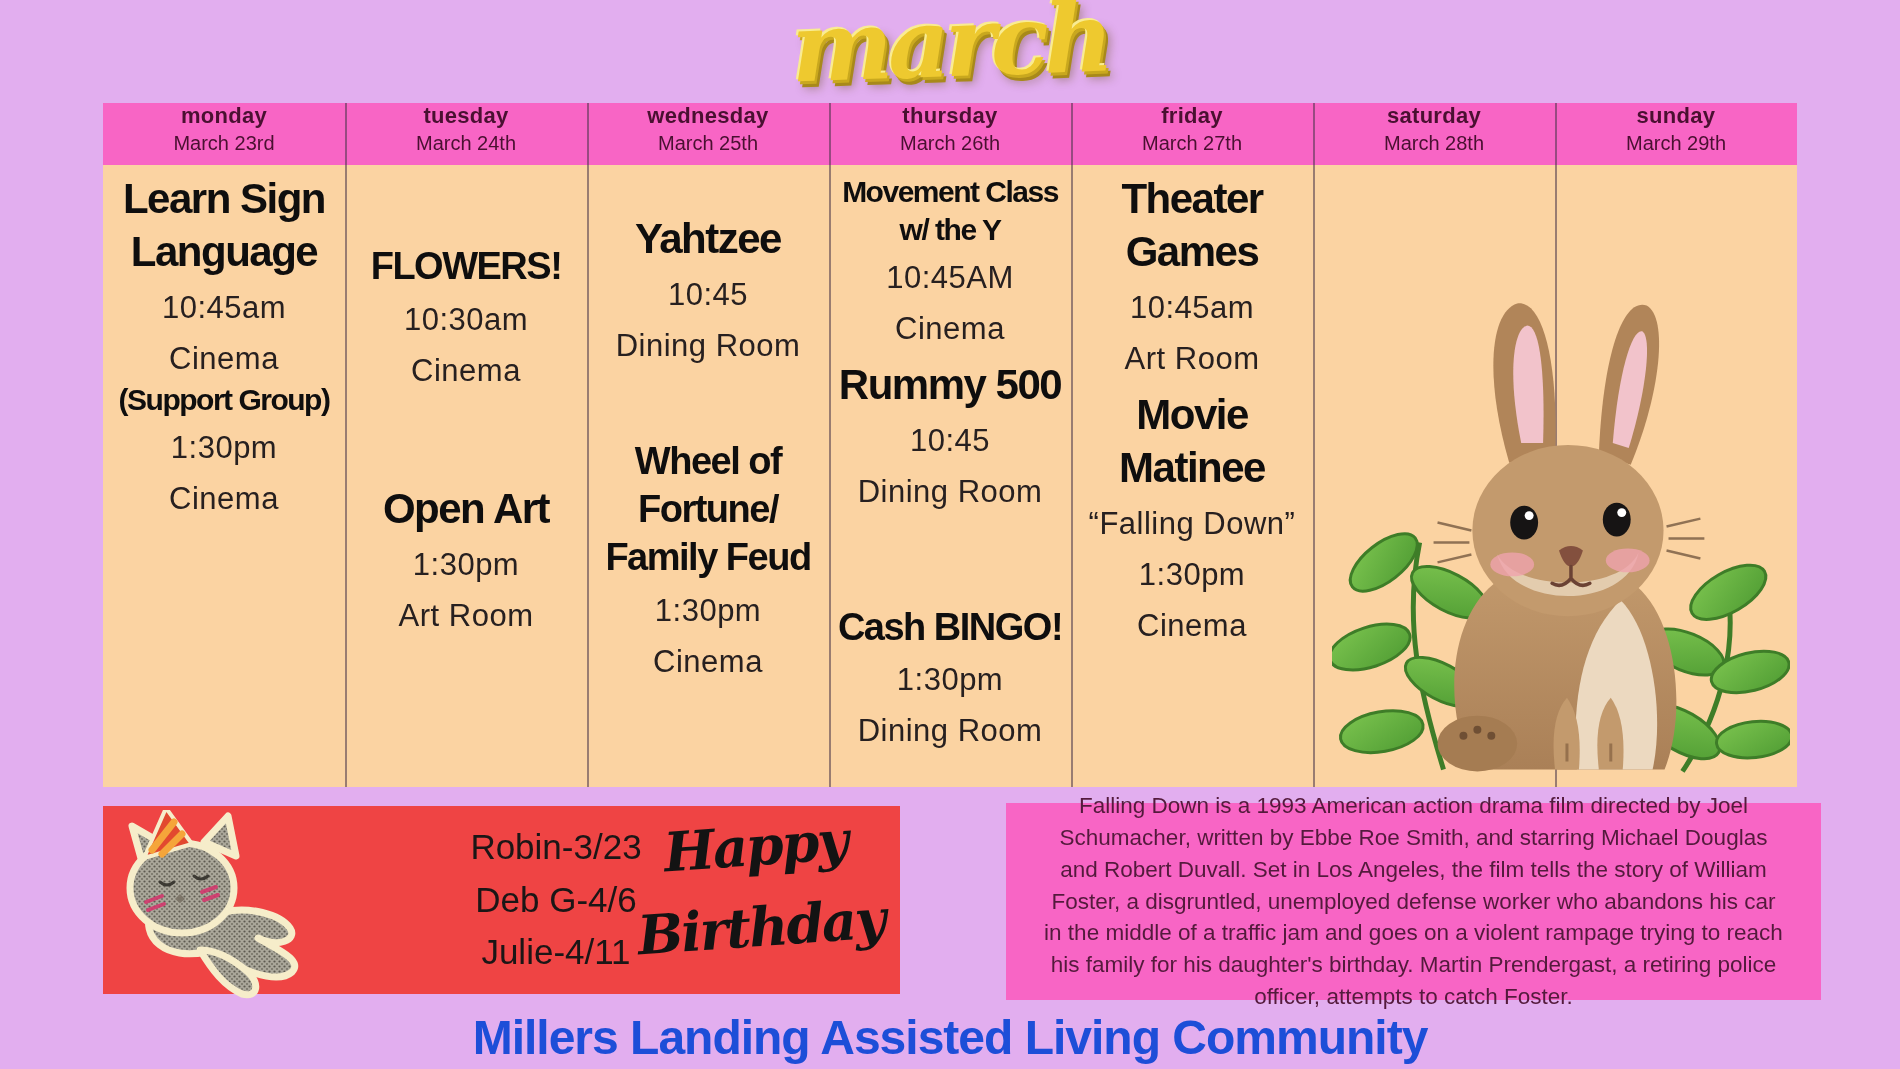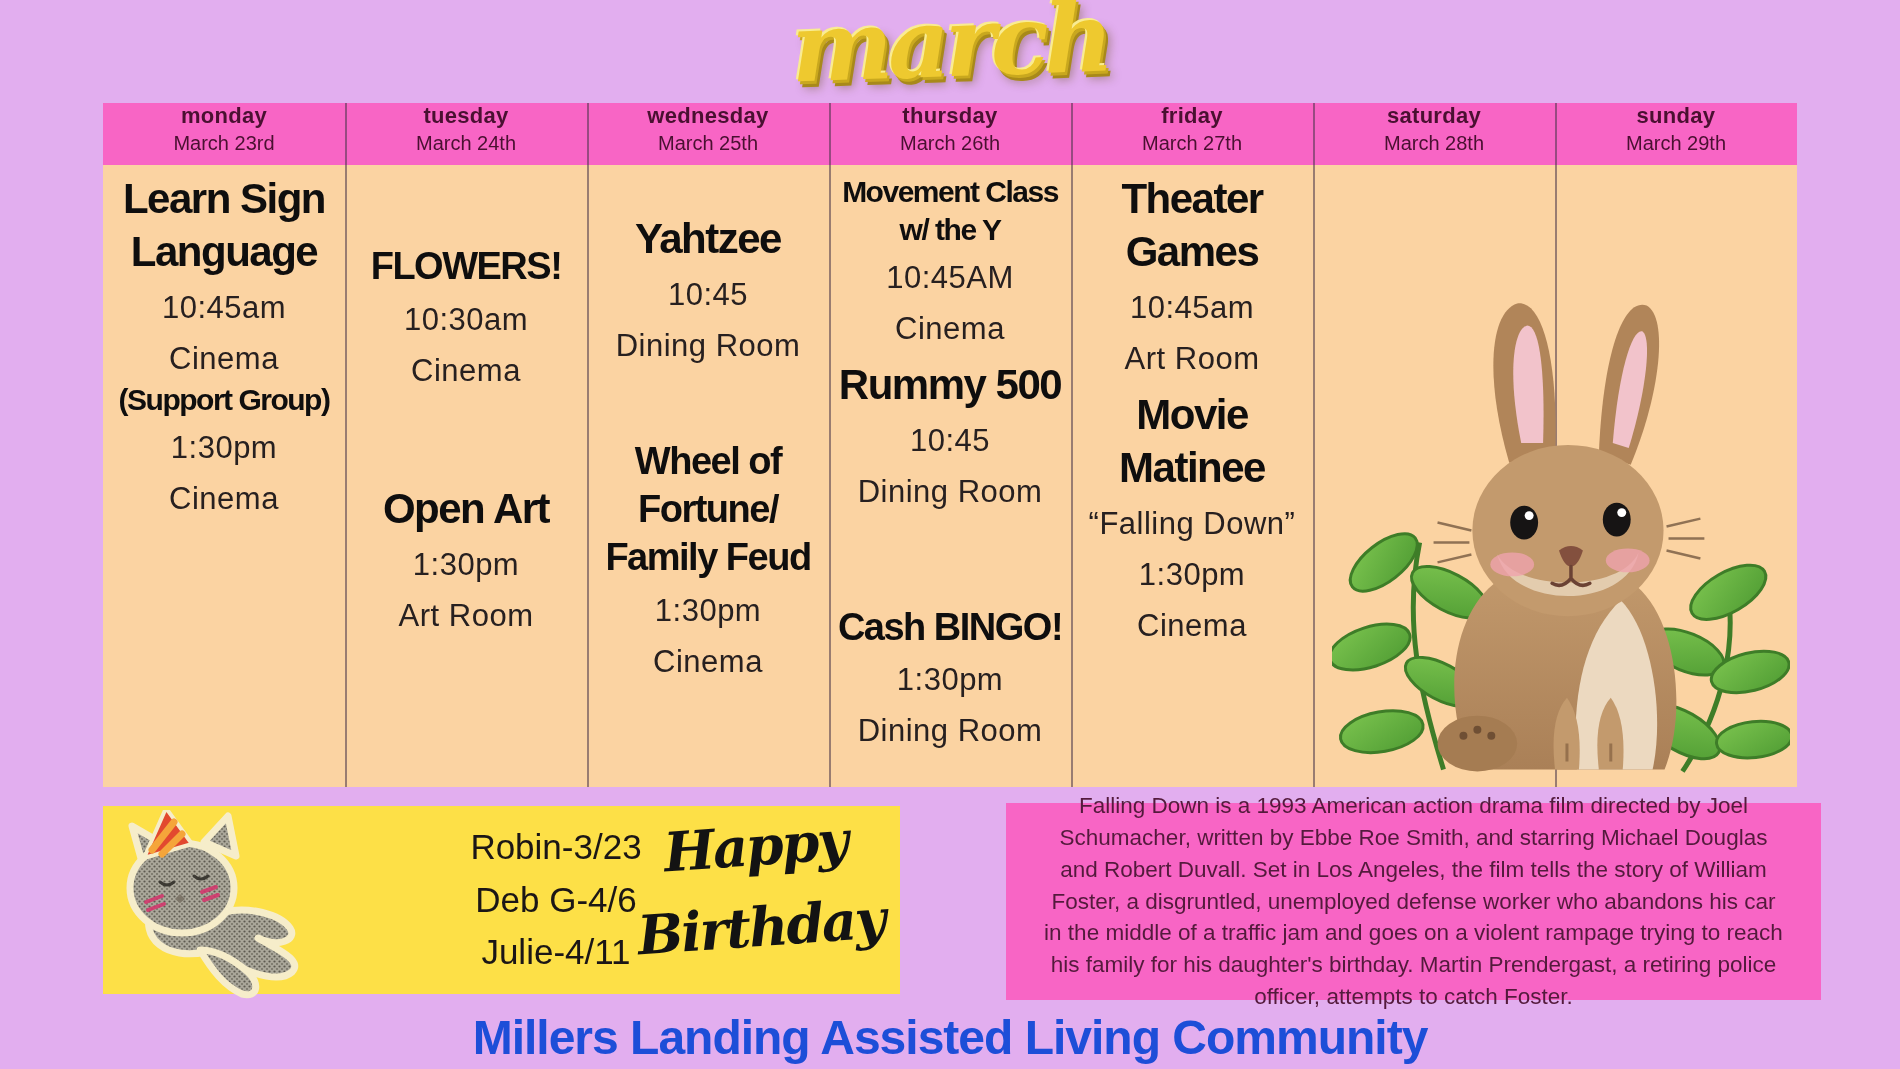--- a/index.html
+++ b/index.html
@@ -37,21 +37,21 @@
   .t-lg  { font-size:38px; }
   .t-xl  { font-size:42px; }
   .t-xxl { font-size:58px; }
   .ev-d { font-weight:500; color:#272020; font-size:31px; line-height:1.42; letter-spacing:.5px; margin-top:7px; }
   .mt8  { margin-top:8px; }
   .mt24 { margin-top:40px; }
   .mt70 { margin-top:70px; }
   .mt90 { margin-top:90px; }
 
   
-  .birthday-box { position:absolute; left:103px; top:806px; width:797px; height:188px; background:#fde047; }
+  .birthday-box { position:absolute; left:103px; top:806px; width:797px; height:188px; background:#ef4444; }
   .names {
     position:absolute; left:288px; top:50%; transform:translateY(-50%);
     width:330px; text-align:center; font-size:35px; font-weight:500; color:#1b1616; line-height:1.5;
   }
   .hb {
     position:absolute; right:8px; top:0px; width:268px; text-align:center;
     font-family:"DejaVu Serif", serif; font-style:italic; font-weight:700; color:#131313;
     transform:rotate(-4deg);
   }
   .hb-line { font-size:54px; letter-spacing:-2px; line-height:1.5; }

